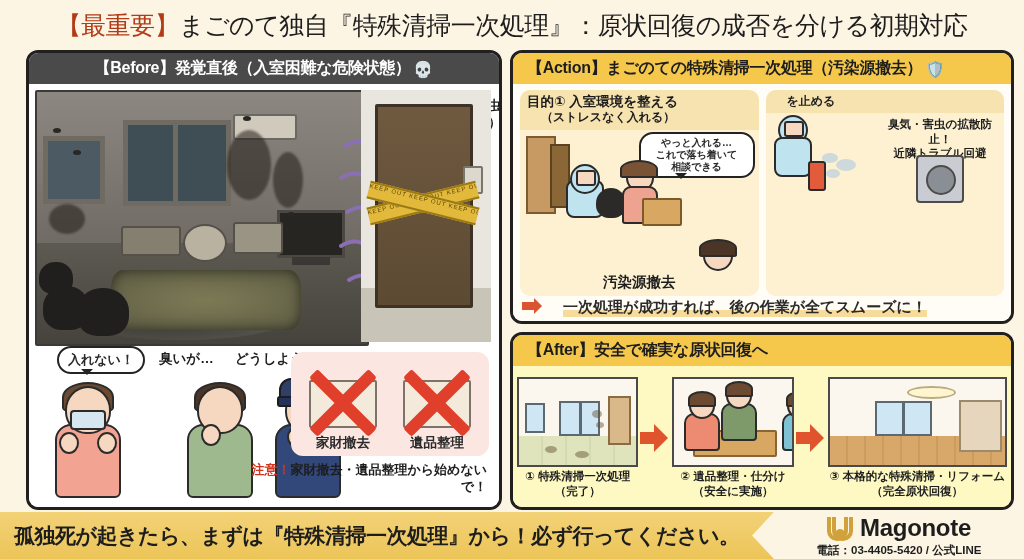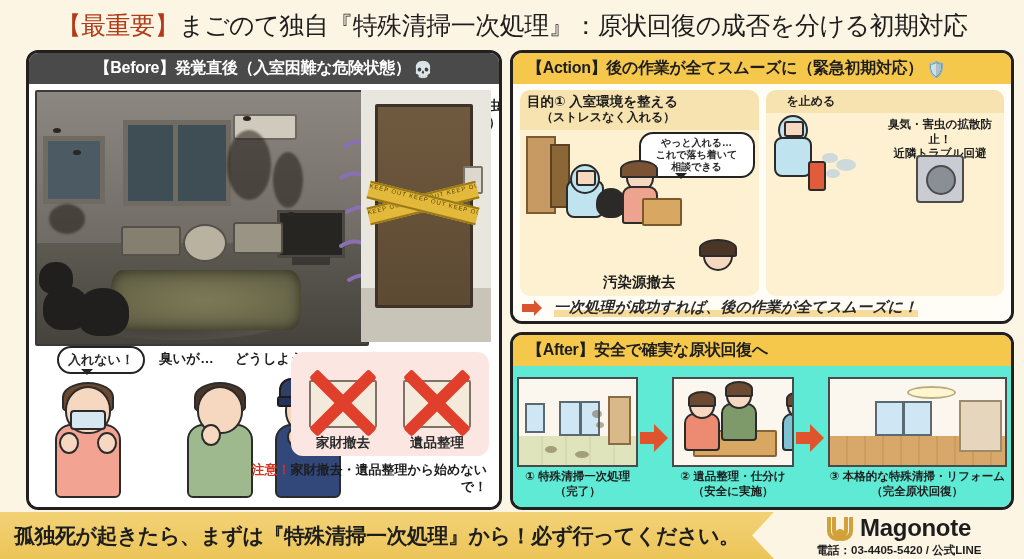--- a/index.html
+++ b/index.html
@@ -181,33 +181,33 @@
   .w-head{position:absolute;width:26px;height:26px;border-radius:50%;background:#bfe4ef;border:2px solid #2b2b2b;}
   .w-face{position:absolute;width:16px;height:12px;background:#f6d7bf;border:2px solid #2b2b2b;border-radius:3px;}
   .cardbox{position:absolute;background:#d8a761;border:2px solid #7c5a2c;border-radius:2px;}
   .bag-black{position:absolute;background:#2c2a28;border-radius:50% 50% 42% 42%;}
   .ozone{position:absolute;background:#c9ccd2;border:2px solid #4e4c49;border-radius:4px;}
   .ozone:after{content:"";position:absolute;left:8px;top:8px;width:26px;height:26px;border-radius:50%;background:#8a8f96;border:2px solid #4e4c49;}
   .spray{position:absolute;width:14px;height:26px;background:#e25b3a;border:2px solid #2b2b2b;border-radius:3px;}
   .mist{position:absolute;background:rgba(180,205,225,.65);border-radius:50%;}
 
   .action-foot{
-    display:flex;align-items:center;gap:6px;padding:2px 2px 0 2px;font-style:italic;
+    display:flex;gap:15px;padding:2px 2px 0 2px;
   }
   .arrow-r{
     width:26px;height:16px;position:relative;flex:0 0 26px;
   }
   .arrow-r:before{content:"";position:absolute;left:0;top:4px;width:14px;height:8px;background:#d9542f;}
   .arrow-r:after{content:"";position:absolute;left:12px;top:0;border:8px solid transparent;border-left-color:#d9542f;}
   .action-foot-text{font-size:15px;font-weight:bold;white-space:nowrap;
     background:linear-gradient(transparent 62%,#f6db9b 62%);}
 
   
   .after-panel{flex:1 1 auto;}
-  .after-body{display:flex;flex-direction:column;padding:5px 6px 3px 6px;background:#5eead4;}
+  .after-body{display:flex;flex-direction:column;padding:5px 6px 3px 6px;background:#fef9c3;}
   .after-row{display:flex;align-items:center;gap:4px;flex:1 1 auto;}
   .after-step{flex:1 1 0;display:flex;flex-direction:column;align-items:center;}
   .after-thumb{width:100%;height:86px;border:2px solid #4a4a4a;background:#fdfbf5;position:relative;overflow:hidden;}
   .after-cap{font-size:11.5px;font-weight:bold;text-align:center;line-height:1.25;margin-top:2px;color:#1d1d1d;white-space:nowrap;}
   .after-arrow{flex:0 0 30px;height:30px;position:relative;}
   .after-arrow:before{content:"";position:absolute;left:0;top:9px;width:16px;height:12px;background:#e0542d;}
   .after-arrow:after{content:"";position:absolute;left:14px;top:1px;border:14px solid transparent;border-left-color:#e0542d;border-left-width:14px;}
 
   .rm-wall{position:absolute;inset:0;background:#fbf7ee;}
   .rm-floor{position:absolute;left:0;bottom:0;width:100%;height:34%;}
@@ -383,21 +383,21 @@
           </div>
 
         </div>
       </div>
     </div>
 
     <div class="col-right">
 
       <div class="panel action-panel">
         <div class="panel-head head-gold">
-          <span>【Action】後の作業が全てスムーズに（緊急初期対応）</span><span class="shield">🛡️</span>
+          <span>【Action】まごのての特殊清掃一次処理（汚染源撤去）</span><span class="shield">🛡️</span>
         </div>
         <div class="panel-body action-body">
 
           <div class="goal-row">
 
             <div class="goal-card">
               <div class="goal-head">
                 <div class="goal-title">目的① 入室環境を整える</div>
                 <div class="goal-sub">（ストレスなく入れる）</div>
               </div>

